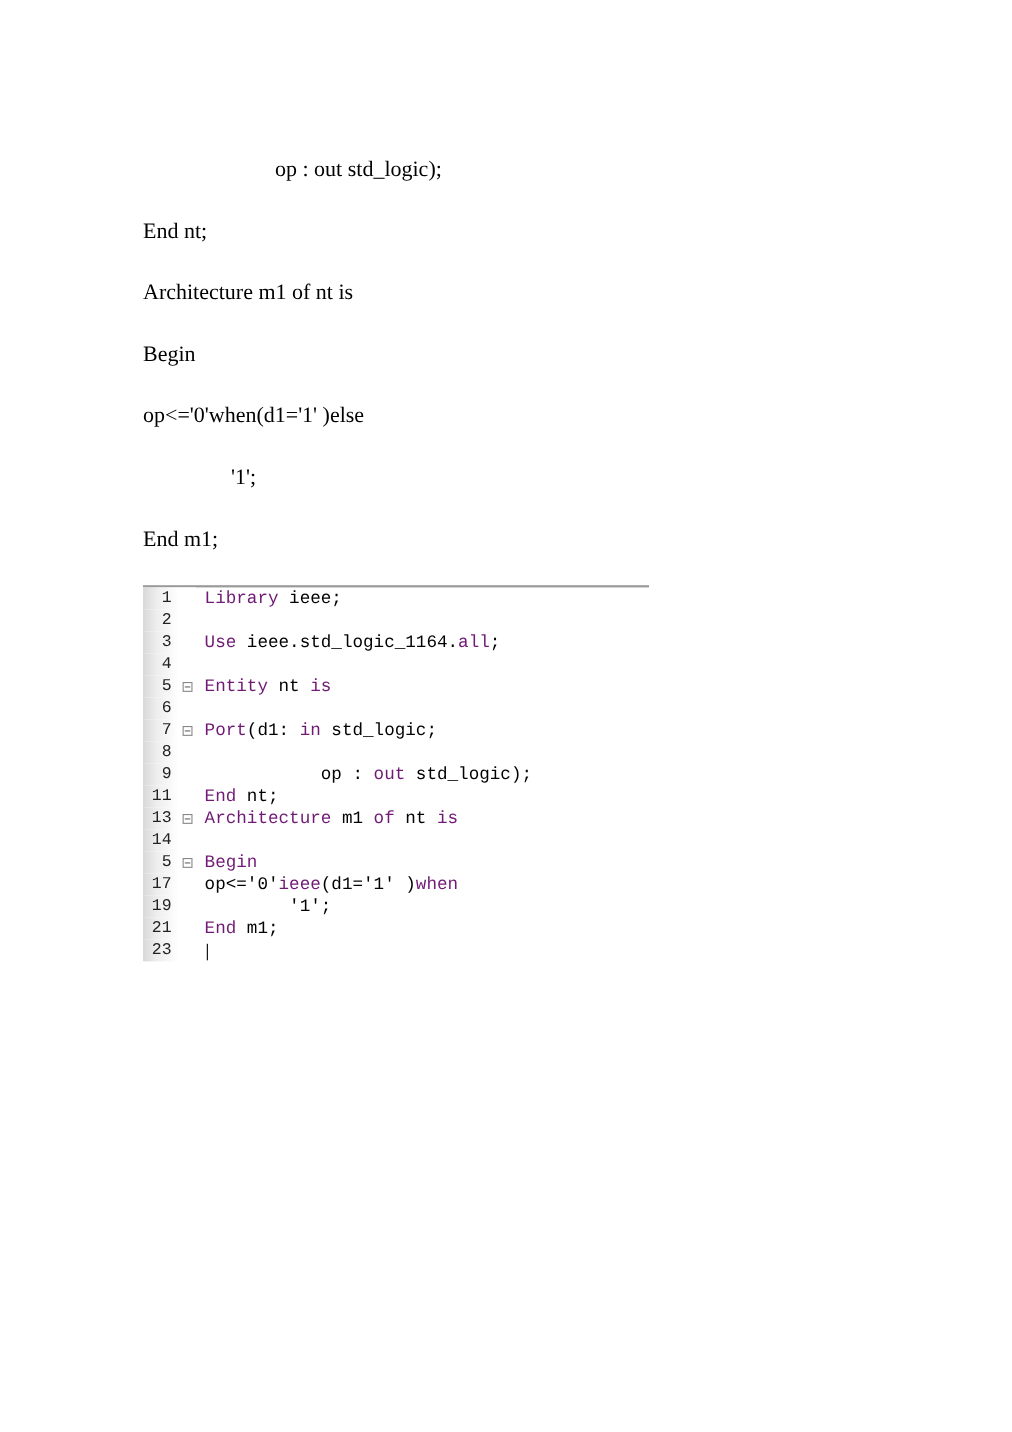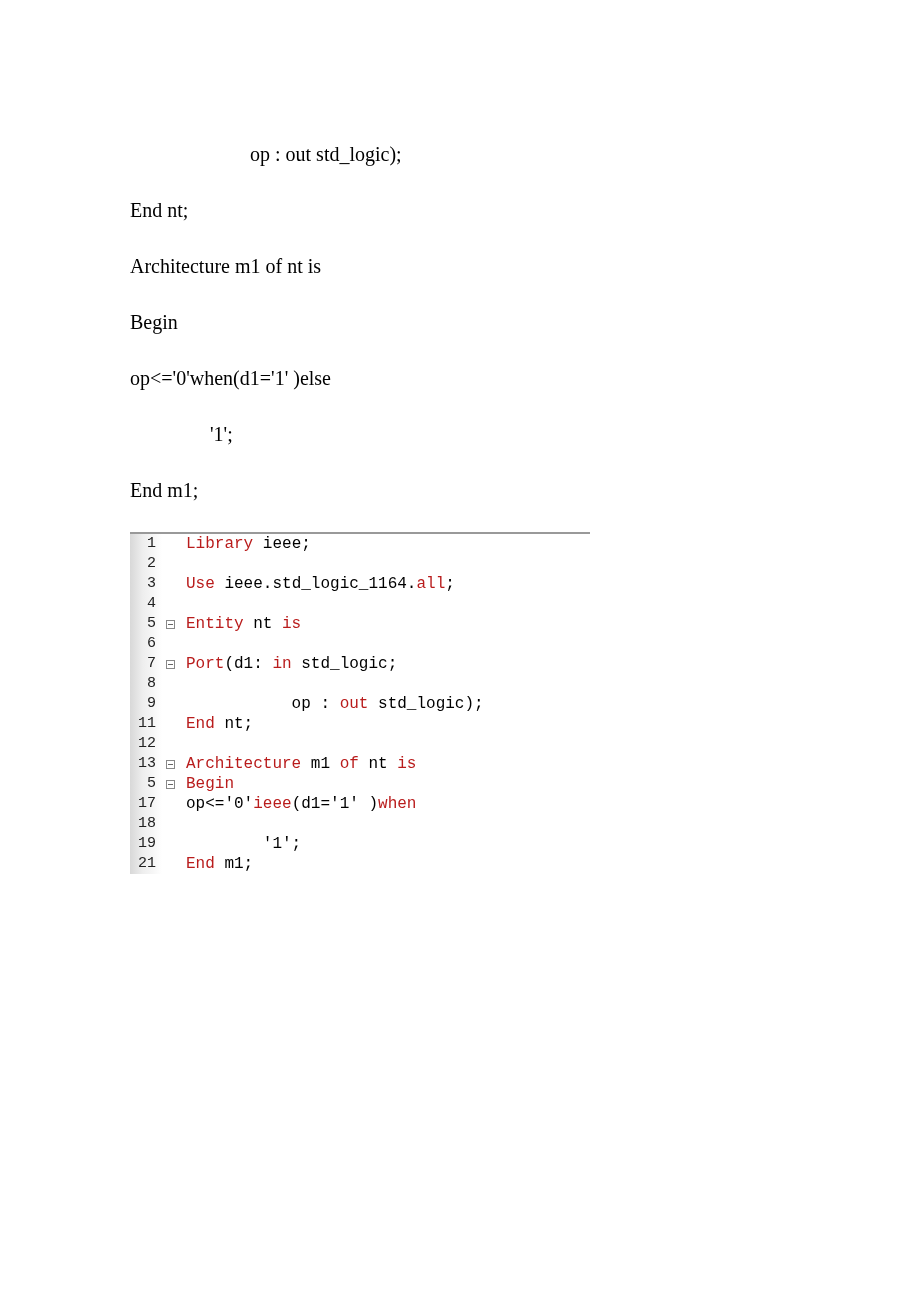--- a/index.html
+++ b/index.html
@@ -60,21 +60,21 @@
     left: 1px;
     right: 1px;
     height: 1px;
     background: #666;
   }
   .code {
     padding-left: 8px;
     white-space: pre;
     color: #000;
   }
-  .kw { color: #b91c1c; }
+  .kw { color: #701a75; }
   .cursor {
     display: inline-block;
     width: 1px;
     height: 15px;
     background: #000;
     vertical-align: text-bottom;
     margin-left: 2px;
   }
 </style>
 </head>
@@ -137,51 +137,51 @@
       <div class="gutter">9</div>
       <div class="fold"></div>
       <div class="code"><span>           op : </span><span class="kw">out</span><span> std_logic);</span></div>
     </div>
     <div class="editor-row">
       <div class="gutter">11</div>
       <div class="fold"></div>
       <div class="code"><span class="kw">End</span><span> nt;</span></div>
     </div>
     <div class="editor-row">
-      <div class="gutter">12</div>
-      <div class="fold"></div>
-      <div class="code">&nbsp;</div>
-    </div>
-    <div class="editor-row">
       <div class="gutter">13</div>
       <div class="fold">
         <span class="fold-icon"></span>
       </div>
       <div class="code"><span class="kw">Architecture</span><span> m1 </span><span class="kw">of</span><span> nt </span><span class="kw">is</span></div>
+    </div>
+    <div class="editor-row">
+      <div class="gutter">14</div>
+      <div class="fold"></div>
+      <div class="code">&nbsp;</div>
     </div>
     <div class="editor-row">
       <div class="gutter">5</div>
       <div class="fold">
         <span class="fold-icon"></span>
       </div>
       <div class="code"><span class="kw">Begin</span></div>
     </div>
     <div class="editor-row">
       <div class="gutter">17</div>
       <div class="fold"></div>
       <div class="code"><span>op&lt;='0'</span><span class="kw">ieee</span><span>(d1='1' )</span><span class="kw">when</span></div>
     </div>
     <div class="editor-row">
-      <div class="gutter">18</div>
-      <div class="fold"></div>
-      <div class="code">&nbsp;</div>
-    </div>
-    <div class="editor-row">
       <div class="gutter">19</div>
       <div class="fold"></div>
       <div class="code"><span>        '1';</span></div>
     </div>
     <div class="editor-row">
       <div class="gutter">21</div>
       <div class="fold"></div>
       <div class="code"><span class="kw">End</span><span> m1;</span></div>
     </div>
+    <div class="editor-row">
+      <div class="gutter">23</div>
+      <div class="fold"></div>
+      <div class="code"><span class="cursor"></span></div>
+    </div>
   </div>
 
 </body></html>

